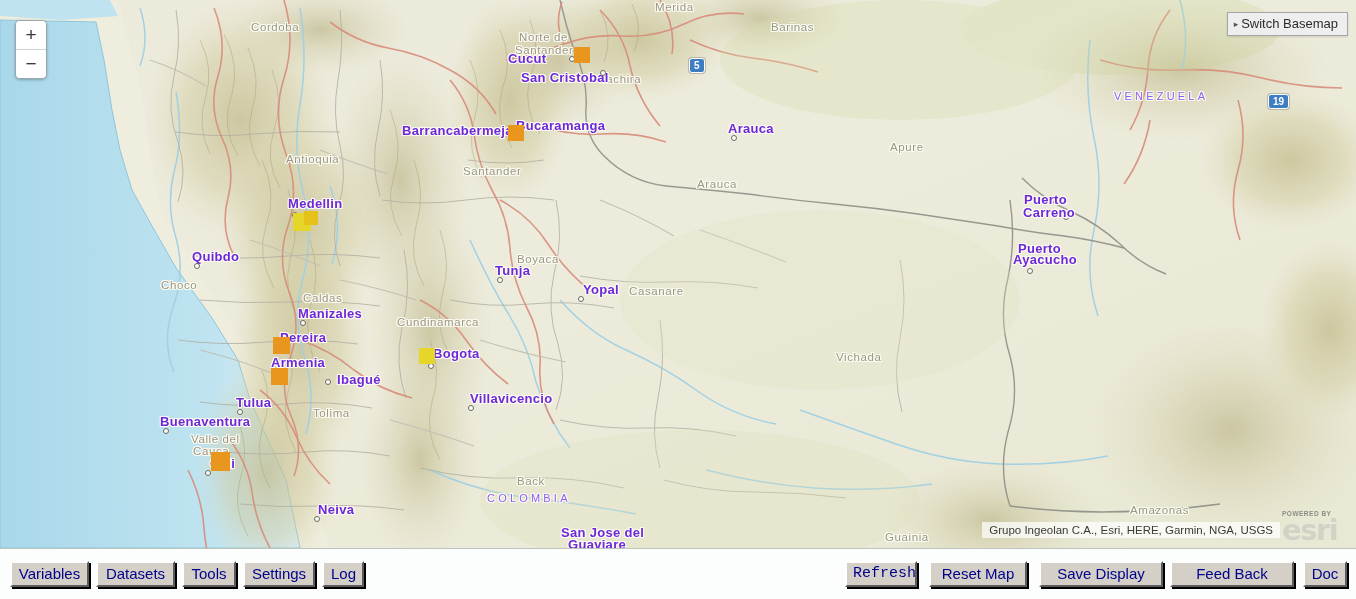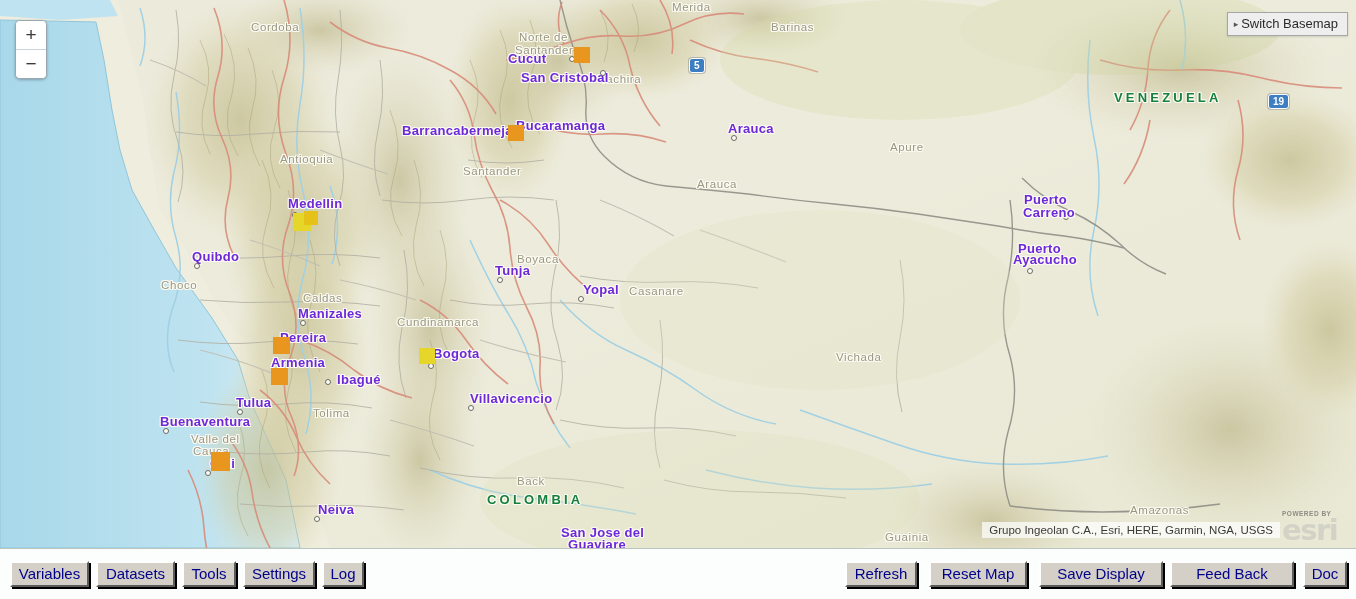--- a/index.html
+++ b/index.html
@@ -56,24 +56,24 @@
     font-weight: bold;
     color: #6d28d9;
     letter-spacing: .3px;
   }
   .lbl-admin {
     font-size: 11.5px;
     color: #9a9782;
     letter-spacing: .6px;
   }
   .lbl-country {
-    font-size: 13px;
-    color: #15803d;
+    font-size: 11px;
+    color: #8b5cf6;
     letter-spacing: 3.2px;
-    font-weight: bold;
+    font-weight: normal;
   }
   .city-dot {
     position: absolute;
     width: 6px; height: 6px;
     border-radius: 50%;
     background: #fdfdf8;
     border: 1.4px solid #6a6a62;
     box-sizing: border-box;
     pointer-events: none;
   }
@@ -400,22 +400,22 @@
     <div id="layer-countries">
         <div class="map-label lbl-country" style="left: 1114px; top: 90px;">VENEZUELA</div>
         <div class="map-label lbl-country" style="left: 487px; top: 492px;">COLOMBIA</div>
       </div>
     <div id="layer-admin">
         <div class="map-label lbl-admin" style="left: 251px; top: 21px;">Cordoba</div>
         <div class="map-label lbl-admin" style="left: 519px; top: 31px;">Norte de</div>
         <div class="map-label lbl-admin" style="left: 515px; top: 44px;">Santander</div>
         <div class="map-label lbl-admin" style="left: 600px; top: 73px;">Tachira</div>
         <div class="map-label lbl-admin" style="left: 771px; top: 21px;">Barinas</div>
-        <div class="map-label lbl-admin" style="left: 655px; top: 1px; margin-left: 17px;">Merida</div>
-        <div class="map-label lbl-admin" style="left: 280px; top: 153px;">Antioquia</div>
+        <div class="map-label lbl-admin" style="left: 655px; top: 1px;">Merida</div>
+        <div class="map-label lbl-admin" style="left: 286px; top: 153px;">Antioquia</div>
         <div class="map-label lbl-admin" style="left: 463px; top: 165px;">Santander</div>
         <div class="map-label lbl-admin" style="left: 890px; top: 141px;">Apure</div>
         <div class="map-label lbl-admin" style="left: 697px; top: 178px;">Arauca</div>
         <div class="map-label lbl-admin" style="left: 161px; top: 279px;">Choco</div>
         <div class="map-label lbl-admin" style="left: 303px; top: 292px;">Caldas</div>
         <div class="map-label lbl-admin" style="left: 517px; top: 253px;">Boyaca</div>
         <div class="map-label lbl-admin" style="left: 629px; top: 285px;">Casanare</div>
         <div class="map-label lbl-admin" style="left: 397px; top: 316px;">Cundinamarca</div>
         <div class="map-label lbl-admin" style="left: 313px; top: 407px;">Tolima</div>
         <div class="map-label lbl-admin" style="left: 191px; top: 433px;">Valle del</div>
@@ -495,24 +495,24 @@
     </div>
   </div>
 
   <div id="toolbar">
 
     <div id="left-button-group">
         <div class="btn3d" style="left: 10px; top: 12px; width: 79px; height: 26px;">Variables</div>
         <div class="btn3d" style="left: 96px; top: 12px; width: 79px; height: 26px;">Datasets</div>
         <div class="btn3d" style="left: 182px; top: 12px; width: 54px; height: 26px;">Tools</div>
         <div class="btn3d" style="left: 243px; top: 12px; width: 72px; height: 26px;">Settings</div>
-        <div class="btn3d" style="left: 322px; top: 12px; width: 42px; height: 26px;">Log</div>
+        <div class="btn3d" style="left: 322px; top: 12px; width: 42px; height: 26px; text-align: right;">Log</div>
       </div>
 
     <div id="right-button-group">
-        <div class="btn3d" style="left: 845px; top: 12px; width: 72px; height: 26px;">Refresh</div>
+        <div class="btn3d" style="left: 845px; top: 12px; width: 72px; height: 26px; font-family: Liberation Mono, monospace;">Refresh</div>
         <div class="btn3d" style="left: 929px; top: 12px; width: 98px; height: 26px;">Reset Map</div>
         <div class="btn3d" style="left: 1039px; top: 12px; width: 124px; height: 26px;">Save Display</div>
         <div class="btn3d" style="left: 1170px; top: 12px; width: 124px; height: 26px;">Feed Back</div>
         <div class="btn3d" style="left: 1303px; top: 12px; width: 44px; height: 26px;">Doc</div>
       </div>
   </div>
 </div>
 
 </body></html>

